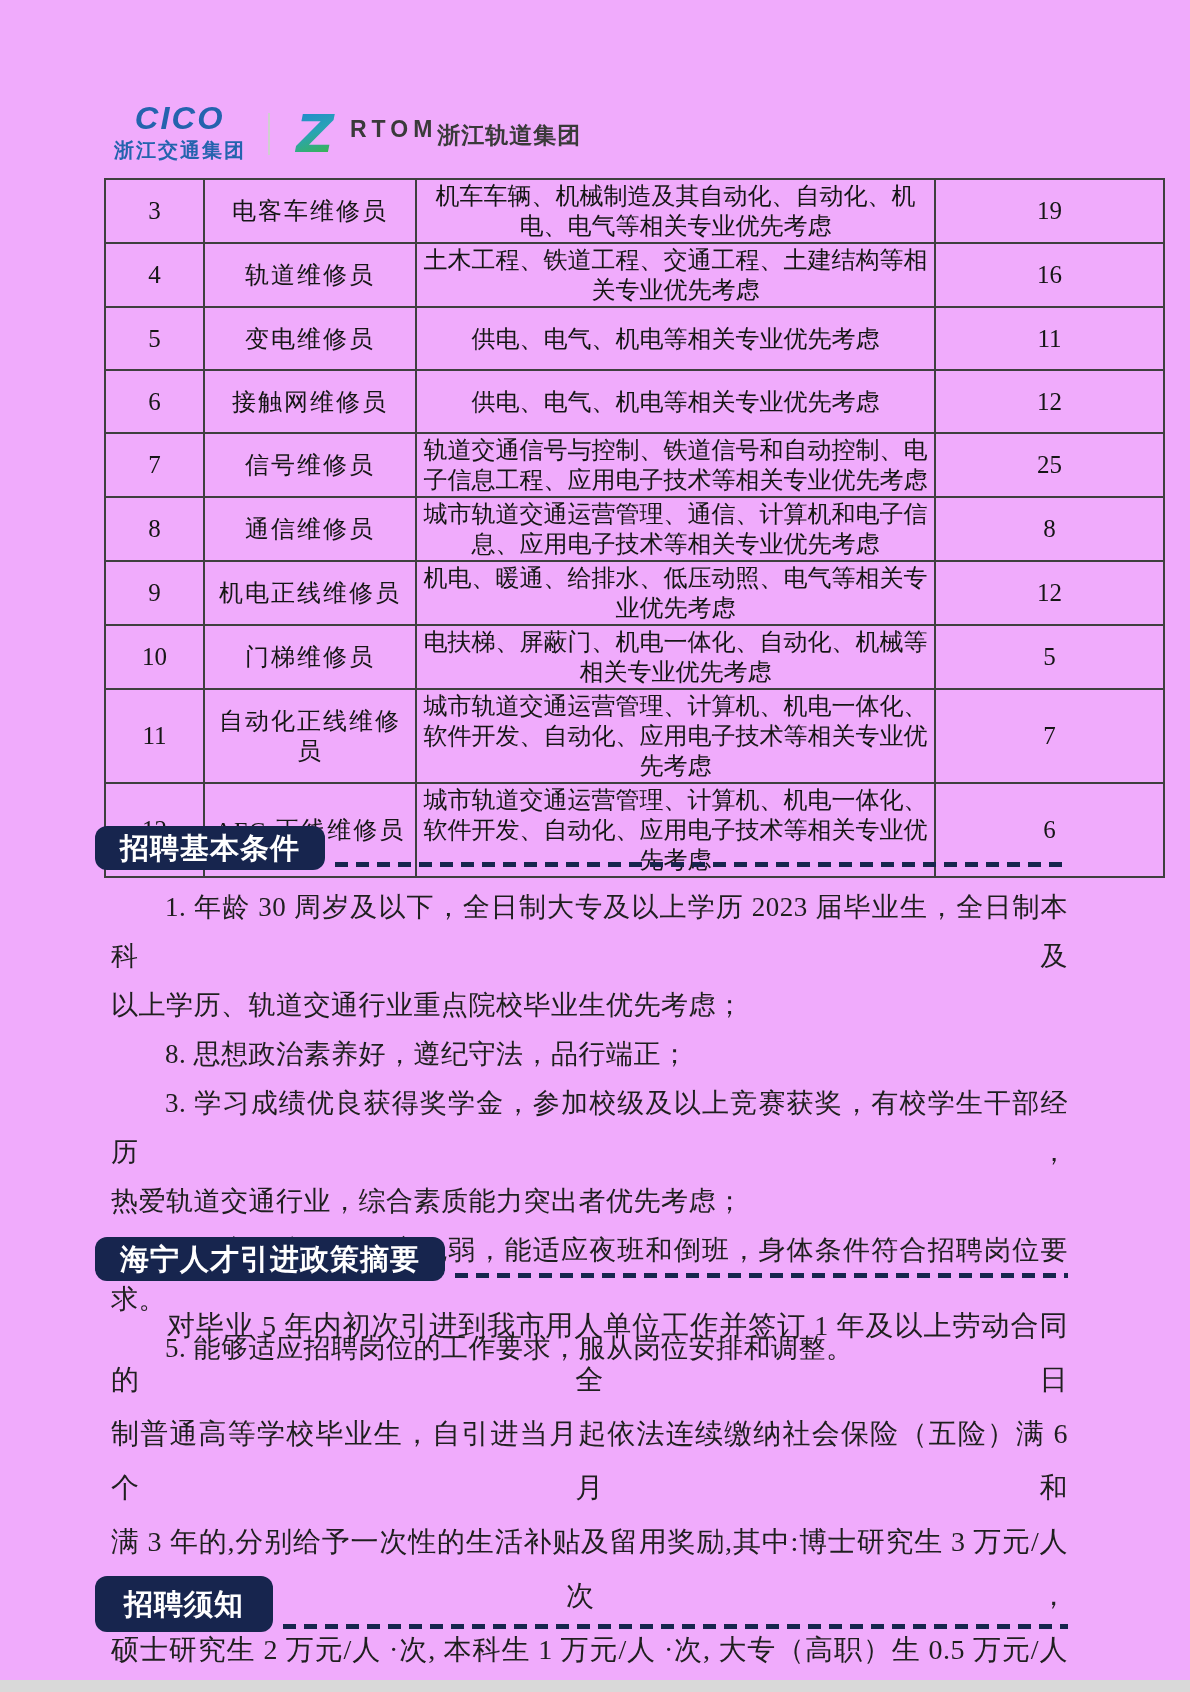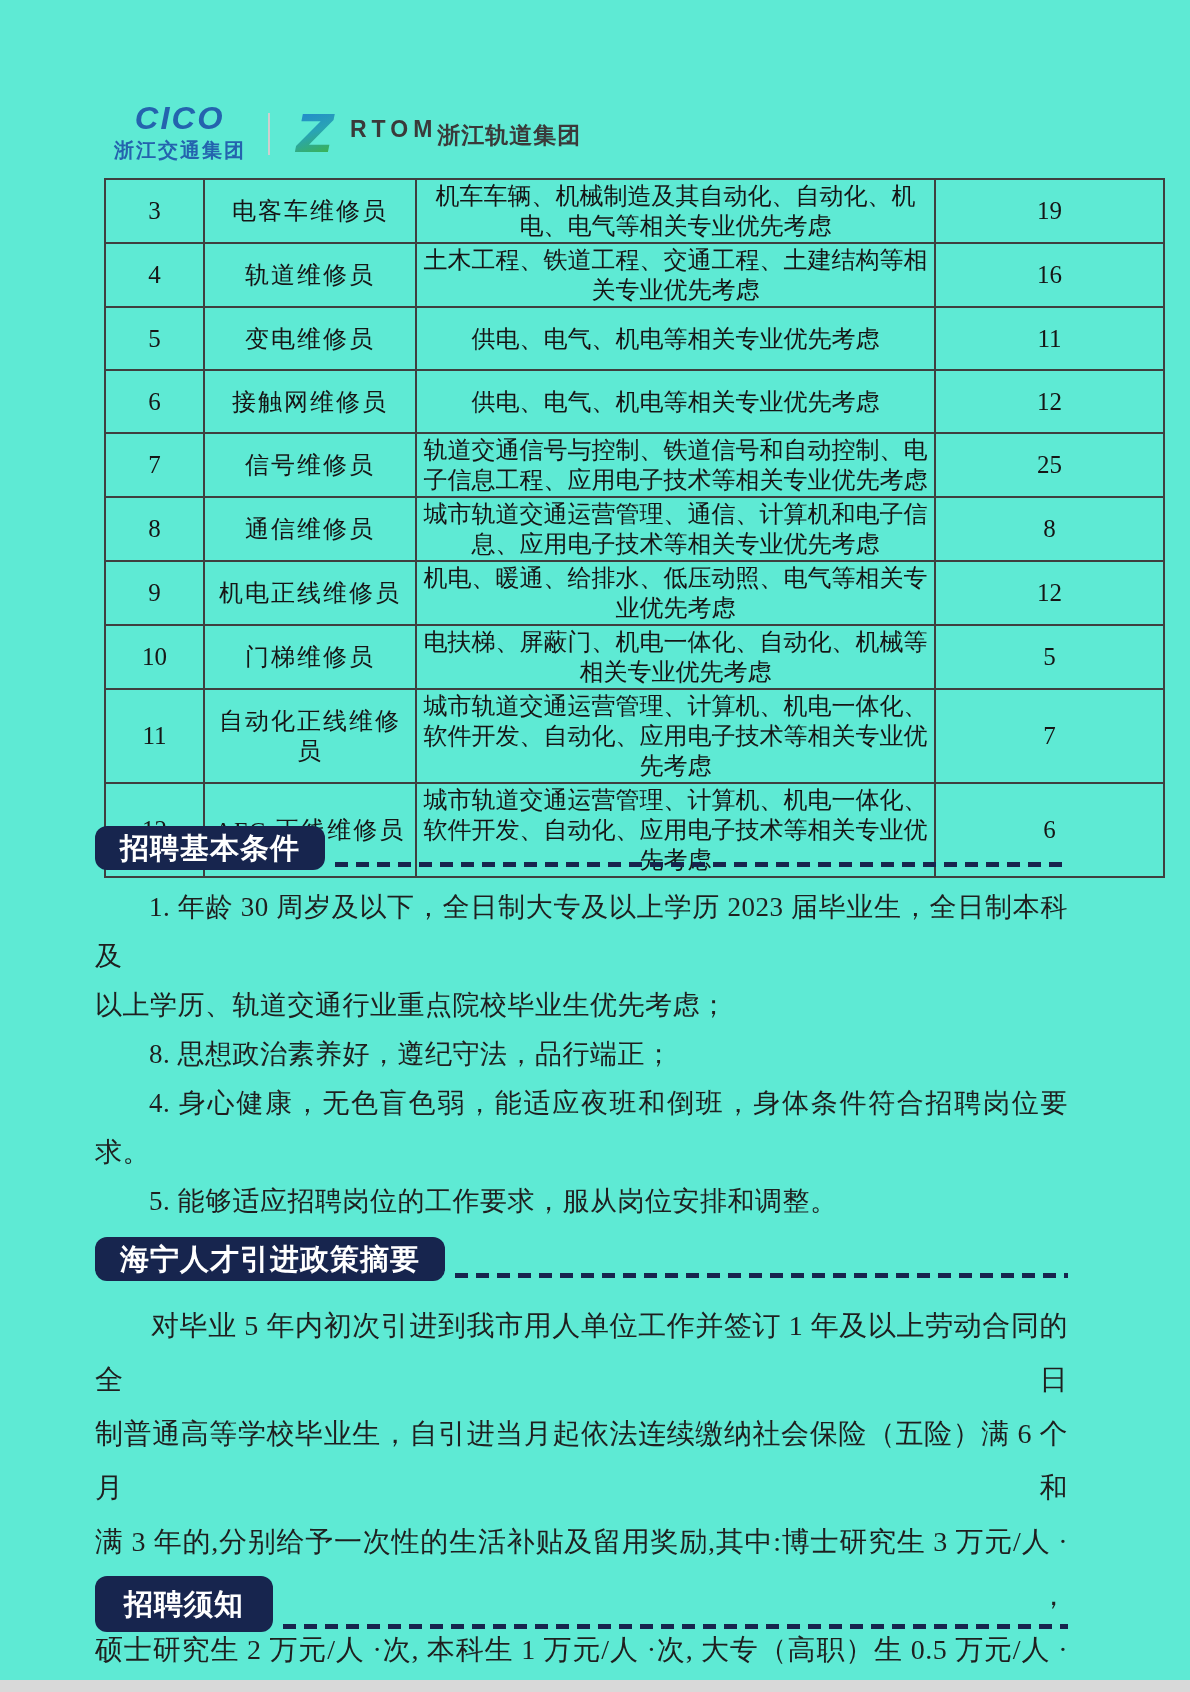--- a/index.html
+++ b/index.html
@@ -1,16 +1,16 @@
 <!DOCTYPE html>
 <html style="--navy: #17254e; --table-border: #3f3f3f; --text: #1f1f1f; --bottom-bar: #d9d9d9; --cico: #2463ae; --rtom: #3a3a3a;"><head>
 <meta charset="utf-8">
 <style>
   html,body{margin:0;padding:0;background:#fff;}
-  .page{position:relative;width:1190px;height:1692px;background:#5eead4;overflow:hidden;
+  .page{position:relative;width:1190px;height:1692px;background:#f0abfc;overflow:hidden;
         font-family:"Liberation Serif","DejaVu Serif",serif;color:var(--text,#1f1f1f);}
 
   
   .logos{position:absolute;top:104px;left:114px;display:flex;align-items:center;}
   .cico{display:flex;flex-direction:column;align-items:center;font-family:"Liberation Sans","DejaVu Sans",sans-serif;}
   .cico-word{font-size:31px;font-weight:800;font-style:italic;letter-spacing:2px;color:var(--cico,#2463ae);line-height:30px;transform:scaleX(1.05);}
   .cico-sub{font-size:20px;font-weight:700;letter-spacing:2px;color:var(--cico,#2463ae);margin-top:3px;}
   .logo-divider{width:2px;height:42px;background:#cfcfcf;margin:0 18px 0 22px;}
   .z-icon{width:52px;height:52px;margin-right:10px;}
   .rtom{display:flex;font-family:"Liberation Sans","DejaVu Sans",sans-serif;}
@@ -32,21 +32,21 @@
         font-weight:700;font-size:29px;line-height:44px;height:44px;padding:0 25px;border-radius:12px;
         letter-spacing:1px;white-space:nowrap;}
   .sec-box.wide{padding:6px 29px;}
   .sec-dash{flex:1;height:5px;margin-left:10px;margin-bottom:3px;
         background:repeating-linear-gradient(90deg,var(--navy,#17254e) 0 13px,transparent 13px 21px);}
 
   
   .textblock{position:absolute;left:95px;width:973px;}
   .s1{top:883px;font-size:27px;line-height:49px;}
   .s2{top:1299px;font-size:28px;line-height:54px;}
-  .tline{text-align:justify;text-align-last:justify;letter-spacing:0.5px;}
+  .tline{text-align:justify;text-align-last:justify;letter-spacing:0.5px;margin-left:16px;}
   .para .tline:last-child{text-align-last:left;}
   .para .tline:first-child{text-indent:2em;}
 
   .bottom-bar{position:absolute;left:0;top:1680px;width:1190px;height:12px;background:var(--bottom-bar,#d9d9d9);}
 </style>
 </head>
 <body>
 
 <div class="page">
 
@@ -145,20 +145,24 @@
   </div>
   <div class="textblock s1">
       <div class="para">
         <div class="tline">1. 年龄 30 周岁及以下，全日制大专及以上学历 2023 届毕业生，全日制本科及</div>
         <div class="tline">以上学历、轨道交通行业重点院校毕业生优先考虑；</div>
       </div>
       <div class="para">
         <div class="tline">8. 思想政治素养好，遵纪守法，品行端正；</div>
       </div>
       <div class="para">
+        <div class="tline">3. 学习成绩优良获得奖学金，参加校级及以上竞赛获奖，有校学生干部经历，</div>
+        <div class="tline">热爱轨道交通行业，综合素质能力突出者优先考虑；</div>
+      </div>
+      <div class="para">
         <div class="tline">4. 身心健康，无色盲色弱，能适应夜班和倒班，身体条件符合招聘岗位要求。</div>
       </div>
       <div class="para">
         <div class="tline">5. 能够适应招聘岗位的工作要求，服从岗位安排和调整。</div>
       </div>
     </div>
 
   <div class="sec-header" style="top:1235px">
     <div class="sec-box">海宁人才引进政策摘要</div>
     <div class="sec-dash"></div>

